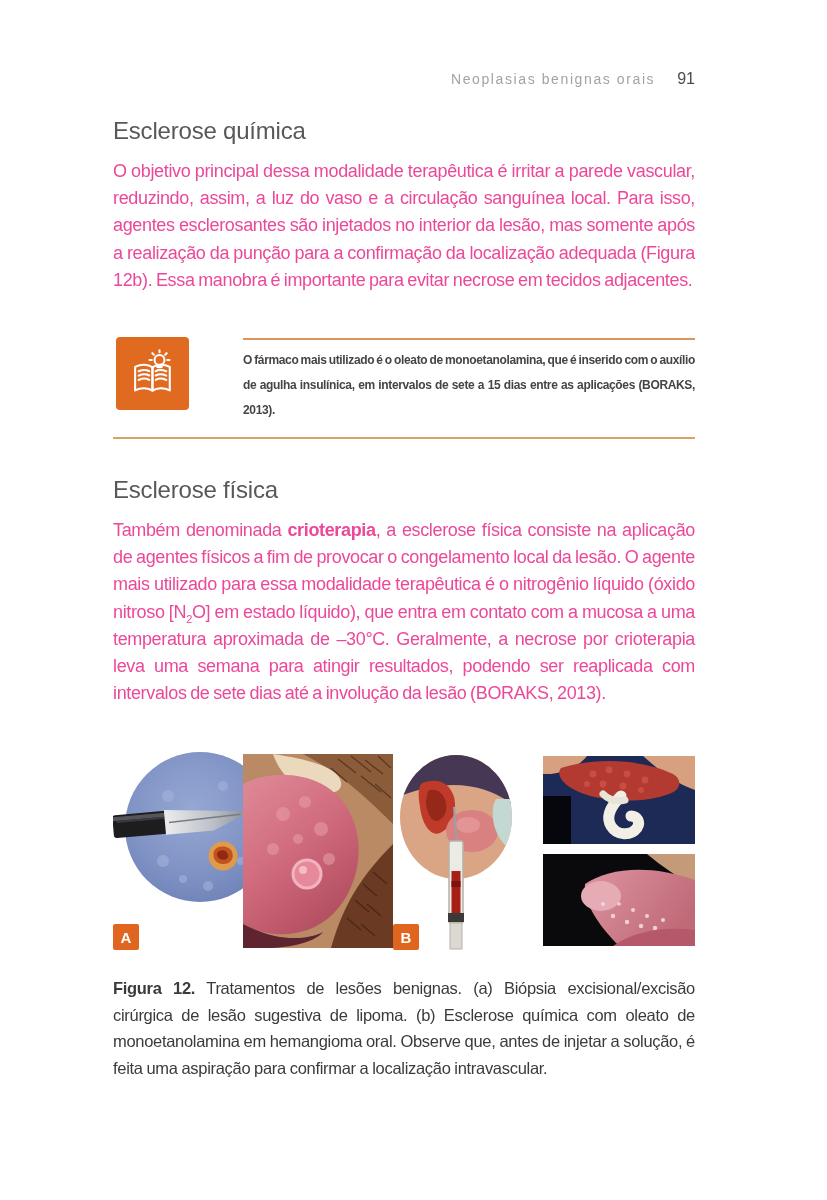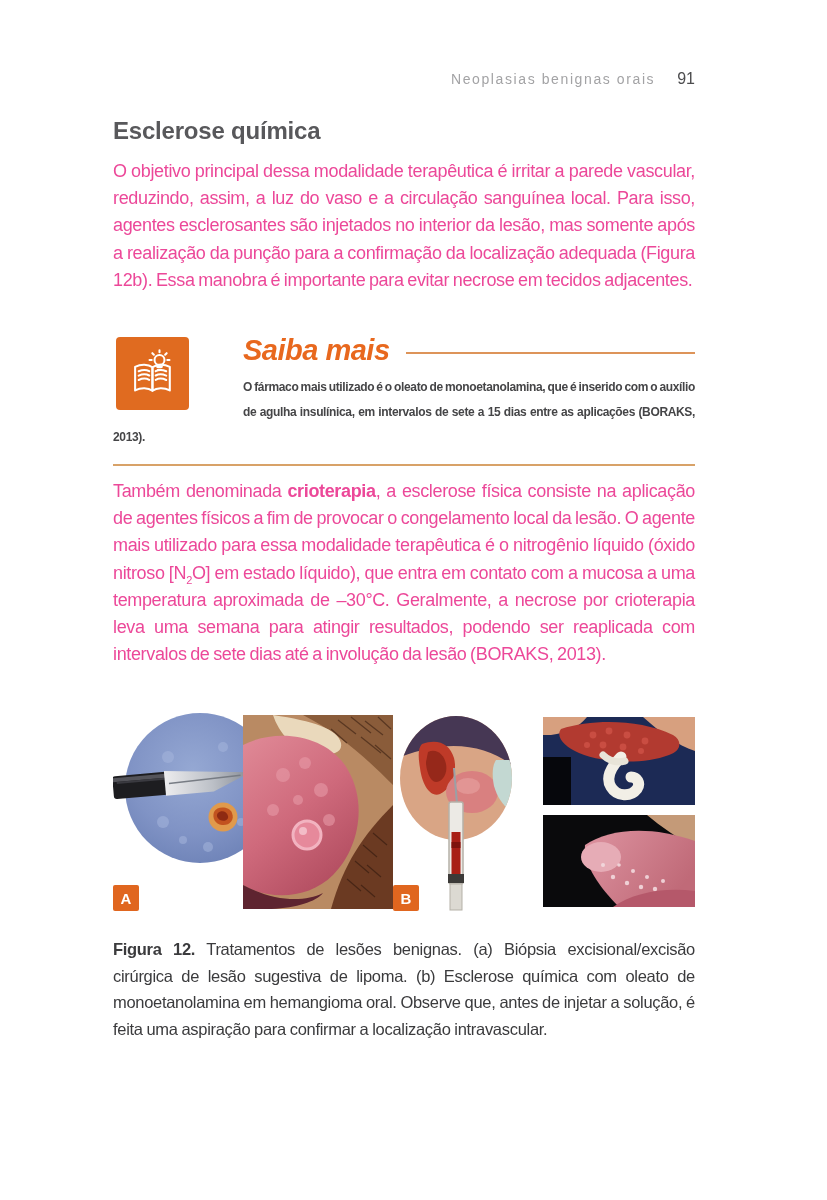--- a/index.html
+++ b/index.html
@@ -21,21 +21,21 @@
   .runhead .rh-title{
     font-size:14px;letter-spacing:1.6px;color:#a3a3a5;
   }
   .runhead .rh-page{
     font-size:16px;font-weight:normal;color:#4c4c4e;
   }
 
   h1.sec{
     margin:28px 0 0 0;
     font-size:24px;line-height:30px;
-    font-weight:700;color:#58585b;letter-spacing:-0.2px;
+    font-weight:400;color:#58585b;letter-spacing:-0.2px;
   }
   h1.sec.second{margin-top:36px;}
 
   p.body{
     margin:12px 0 0 0;
     font-size:18px;line-height:27.2px;
     letter-spacing:-0.35px;word-spacing:-1px;
     text-align:justify;color:#ec4899;
   }
   p.body .b{font-weight:bold;}
@@ -115,27 +115,27 @@
           <path d="M27.8 17.4 h4.4 M28.6 20.2 h2.8"></path>
           <path d="M30 2.2 v1.8 M23.4 4.8 l1.4 1.4 M36.6 4.8 l-1.4 1.4 M20.8 11 h2 M37.2 11 h2"></path>
 
           <path d="M7.5 17.5 C13 14.5 19.5 14.8 23.5 17.8 V39.5 C19.5 36.5 13 36.2 7.5 39.2 Z"></path>
           <path d="M39.5 17.5 C34 14.5 27.5 14.8 23.5 17.8 V39.5 C27.5 36.5 34 36.2 39.5 39.2 Z"></path>
           <path d="M10.8 21.5 C14.5 19.8 18 20 20.5 21.4 M10.8 25.5 C14.5 23.8 18 24 20.5 25.4 M10.8 29.5 C14.5 27.8 18 28 20.5 29.4"></path>
           <path d="M36.2 21.5 C32.5 19.8 29 20 26.5 21.4 M36.2 25.5 C32.5 23.8 29 24 26.5 25.4 M36.2 29.5 C32.5 27.8 29 28 26.5 29.4"></path>
         </svg>
       </div>
       <div class="saiba-titlerow">
-        <span class="saiba-title">Saiba mais</span>
         <span class="saiba-rule"></span>
       </div>
       <p class="saiba-text">O fármaco mais utilizado é o oleato de monoetanolamina, que é inserido com o auxílio de agulha insulínica, em intervalos de sete a 15 dias entre as aplicações (BORAKS, 2013).</p>
       <div class="saiba-bottomrule"></div>
     </div>
 
+    <h1 class="sec second">Esclerose física</h1>
     <p class="body"><span>Também denominada </span><span class="b">crioterapia</span><span>, a esclerose física consiste na aplicação de agentes físicos a fim de provocar o congelamento local da lesão. O agente mais utilizado para essa modalidade terapêutica é o nitrogênio líquido (óxido nitroso [N</span><sub>2</sub><span>O] em estado líquido), que entra em contato com a mucosa a uma temperatura aproximada de –30°C. Geralmente, a necrose por crioterapia leva uma semana para atingir resultados, podendo ser reaplicada com intervalos de sete dias até a involução da lesão (BORAKS, 2013).</span></p>
 
     <div class="figure">
       <div class="fig-canvas">
 
         <svg class="fig-abs" style="left:0;top:0;" width="165" height="152" viewBox="0 0 165 152">
           <defs>
             <radialGradient id="bluec" cx="45%" cy="38%" r="70%">
               <stop offset="0%" stop-color="#95a8d3"></stop>
               <stop offset="60%" stop-color="#8093c5"></stop>

